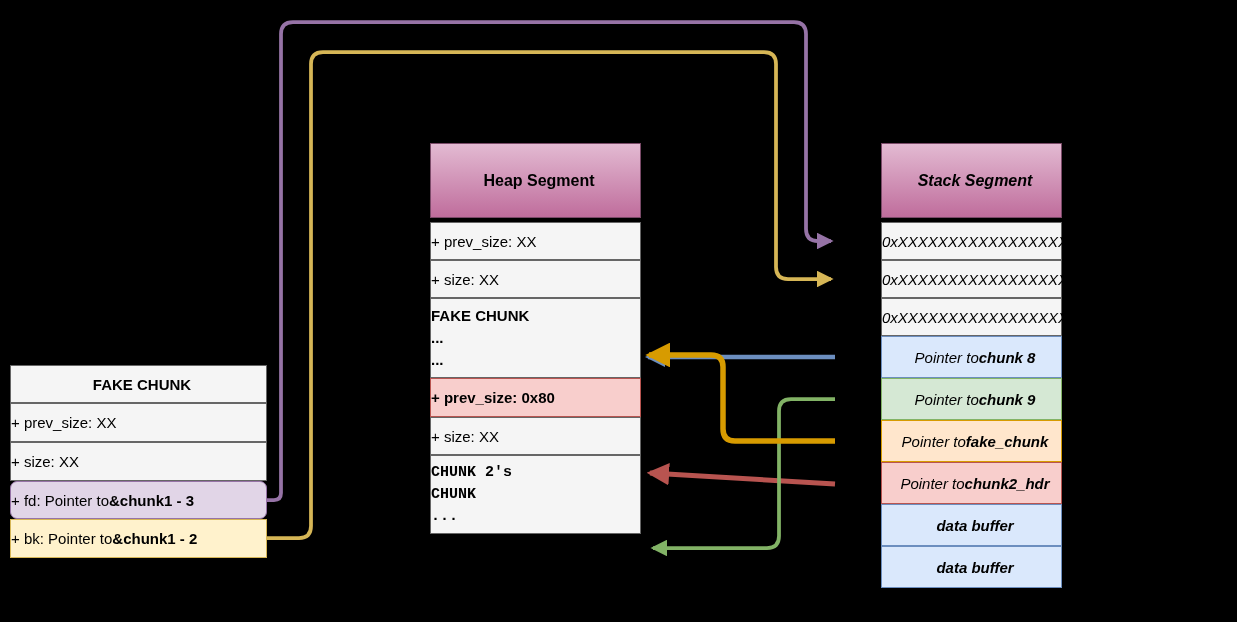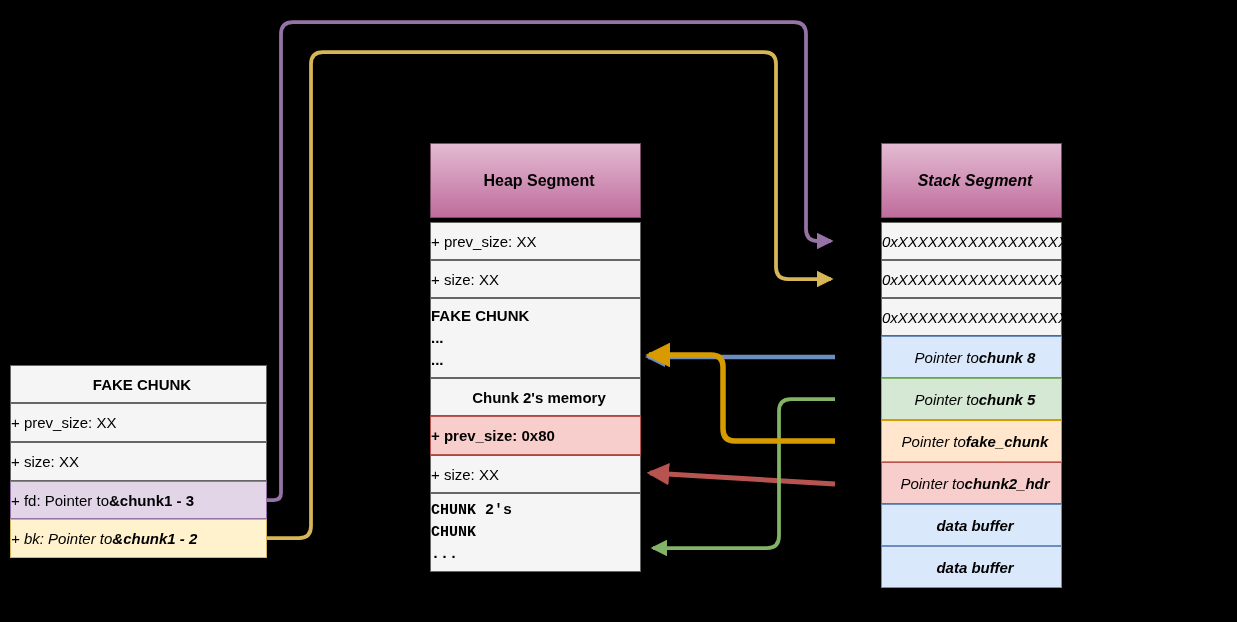--- a/index.html
+++ b/index.html
@@ -20,21 +20,21 @@
     color:#000;
     border:1px solid #666;
     background:#f5f5f5;
   }
   .row.c { justify-content:center; padding-left:7px; }
   .row.b { font-weight:bold; }
   .row.ml { flex-direction:column; align-items:flex-start; justify-content:center; line-height:22px; }
   .row b { font-weight:bold; }
   .s-gray   { background:var(--gray-fill);   border-color:var(--gray-stroke); }
   .s-purple { background:var(--purple-fill); border-color:var(--purple-stroke); }
-  .s-yellow { background:var(--yellow-fill); border-color:var(--yellow-stroke);font-style:italic; }
+  .s-yellow { background:var(--yellow-fill); border-color:var(--yellow-stroke); }
   .s-blue   { background:var(--blue-fill);   border-color:var(--blue-stroke); }
   .s-green  { background:var(--green-fill);  border-color:var(--green-stroke); }
   .s-orange { background:var(--orange-fill); border-color:var(--orange-stroke); }
   .s-red    { background:var(--red-fill);    border-color:var(--red-stroke); }
   .s-header {
     background:linear-gradient(var(--header-fill_top), var(--header-fill_bottom));
     border-color:var(--header-stroke);
     font-size:16px;
   }
   #arrows { position:absolute; left:0; top:0; pointer-events:none; }
@@ -68,46 +68,45 @@
       <path d="M835 484 L650 473" fill="none" stroke="#b85450" stroke-width="5" marker-end="url(#ah1)"></path>
       <path d="M835 399 L791 399 Q779 399 779 411 L779 536 Q779 548 767 548 L653 548" fill="none" stroke="#82b366" stroke-width="3.75" marker-end="url(#ah2)"></path>
       <path d="M267 500 L274 500 Q281 500 281 493 L281 34 Q281 22 293 22 L794 22 Q806 22 806 34 L806 229 Q806 241 818 241 L831 241" fill="none" stroke="#9673a6" stroke-width="3.75" marker-end="url(#ah3)"></path>
       <path d="M267 538 L299 538 Q311 538 311 526 L311 64 Q311 52 323 52 L764 52 Q776 52 776 64 L776 267 Q776 279 788 279 L831 279" fill="none" stroke="#d6b656" stroke-width="3.75" marker-end="url(#ah4)"></path>
       <path d="M835 441 L735 441 Q723 441 723 429 L723 367 Q723 355 711 355 L649 355" fill="none" stroke="#d79b00" stroke-width="5.5" marker-end="url(#ah5)"></path>
     </svg>
   <div class="table" id="t-fake_chunk" style="left: 10px; top: 365px; width: 257px;">
       <div class="row s-gray b c" style="height: 38px;">FAKE CHUNK</div>
       <div class="row s-gray" style="height: 39px;">+ prev_size: XX</div>
       <div class="row s-gray" style="height: 39px;">+ size: XX</div>
-      <div class="row s-purple" style="height: 38px;">+ fd: Pointer to <b>&amp;chunk1 - 3</b></div>
+      <div class="row s-purple" style="height: 38px; border-radius: 7px;">+ fd: Pointer to <b>&amp;chunk1 - 3</b></div>
       <div class="row s-yellow" style="height: 39px;">+ bk: Pointer to <b>&amp;chunk1 - 2</b></div>
     </div>
   <div class="table" id="t-heap" style="left: 430px; top: 143px; width: 211px;">
       <div class="row s-header b c" style="height: 75px; margin-bottom: 4px;">Heap Segment</div>
       <div class="row s-gray" style="height: 38px;">+ prev_size: XX</div>
       <div class="row s-gray" style="height: 38px;">+ size: XX</div>
       <div class="row s-gray b ml" style="height: 80px;">
         <div>FAKE CHUNK</div>
         <div>...</div>
         <div>...</div>
       </div>
-      <div class="row s-gray b c" style="height: 38px;">Chunk 2's memory</div>
       <div class="row s-red" style="height: 39px; font-weight: bold;">+ prev_size: 0x80</div>
       <div class="row s-gray" style="height: 38px;">+ size: XX</div>
       <div class="row s-gray b ml" style="height: 79px; font-family: Liberation Mono, monospace;">
         <div>CHUNK 2's</div>
         <div>CHUNK</div>
         <div>...</div>
       </div>
     </div>
   <div class="table" id="t-stack" style="left: 881px; top: 143px; width: 181px; font-style: italic;">
       <div class="row s-header b c" style="height: 75px; margin-bottom: 4px;">Stack Segment</div>
       <div class="row s-gray" style="height: 38px;">0xXXXXXXXXXXXXXXXXX</div>
       <div class="row s-gray" style="height: 38px;">0xXXXXXXXXXXXXXXXXX</div>
       <div class="row s-gray" style="height: 38px;">0xXXXXXXXXXXXXXXXXX</div>
       <div class="row s-blue c" style="height: 42px;">Pointer to <b>chunk 8</b></div>
-      <div class="row s-green c" style="height: 42px;">Pointer to <b>chunk 5</b></div>
+      <div class="row s-green c" style="height: 42px;">Pointer to <b>chunk 9</b></div>
       <div class="row s-orange c" style="height: 42px;">Pointer to <b>fake_chunk</b></div>
       <div class="row s-red c" style="height: 42px;">Pointer to <b>chunk2_hdr</b></div>
       <div class="row s-blue b c" style="height: 42px;">data buffer</div>
       <div class="row s-blue b c" style="height: 42px;">data buffer</div>
     </div>
 </div>
 
 </body></html>

